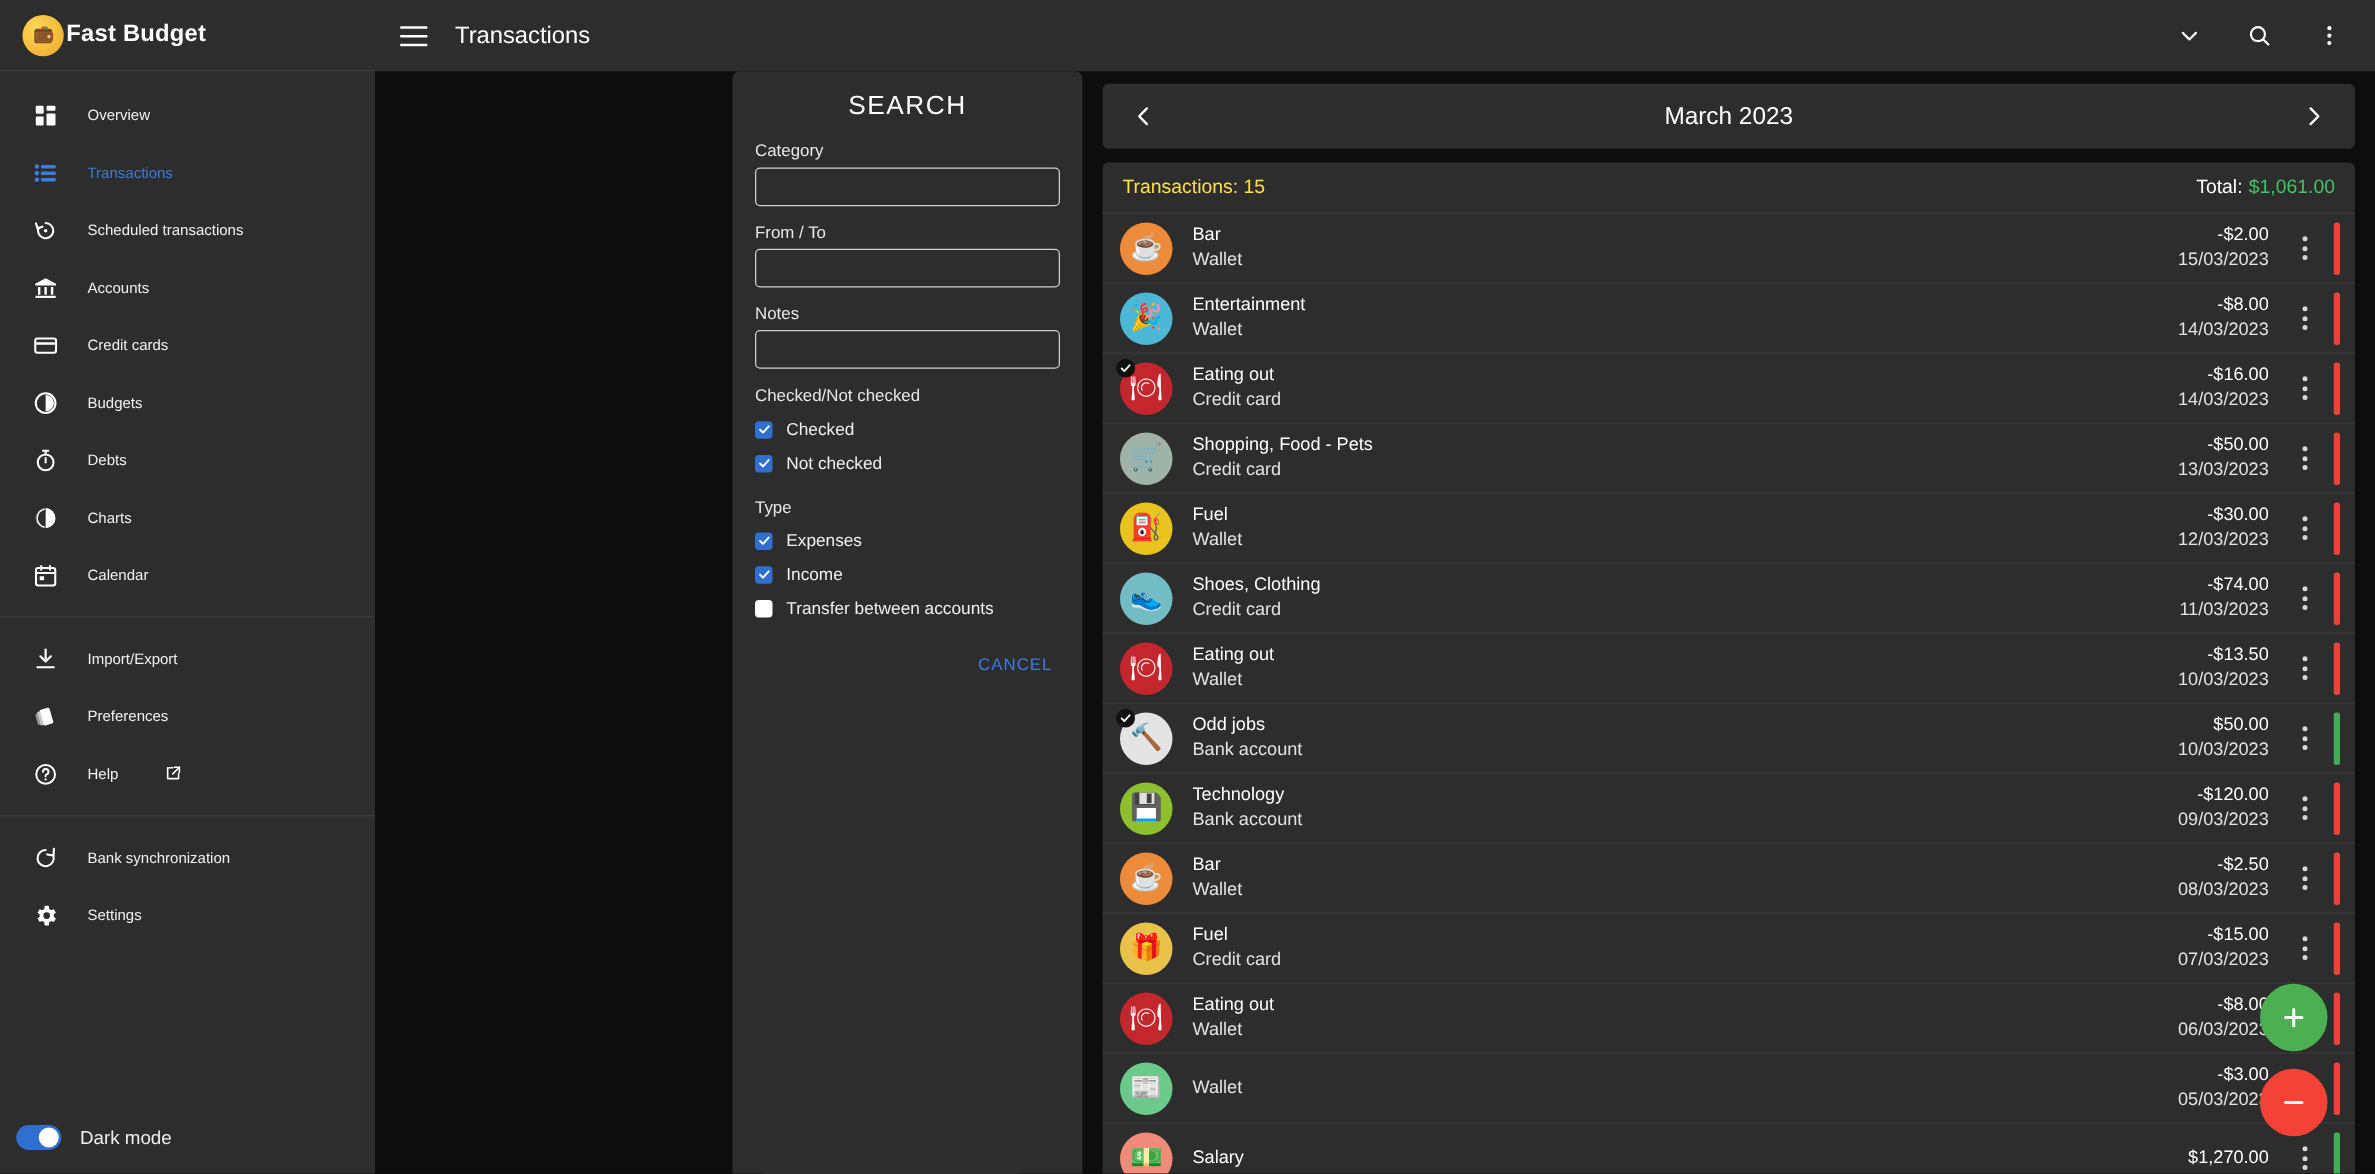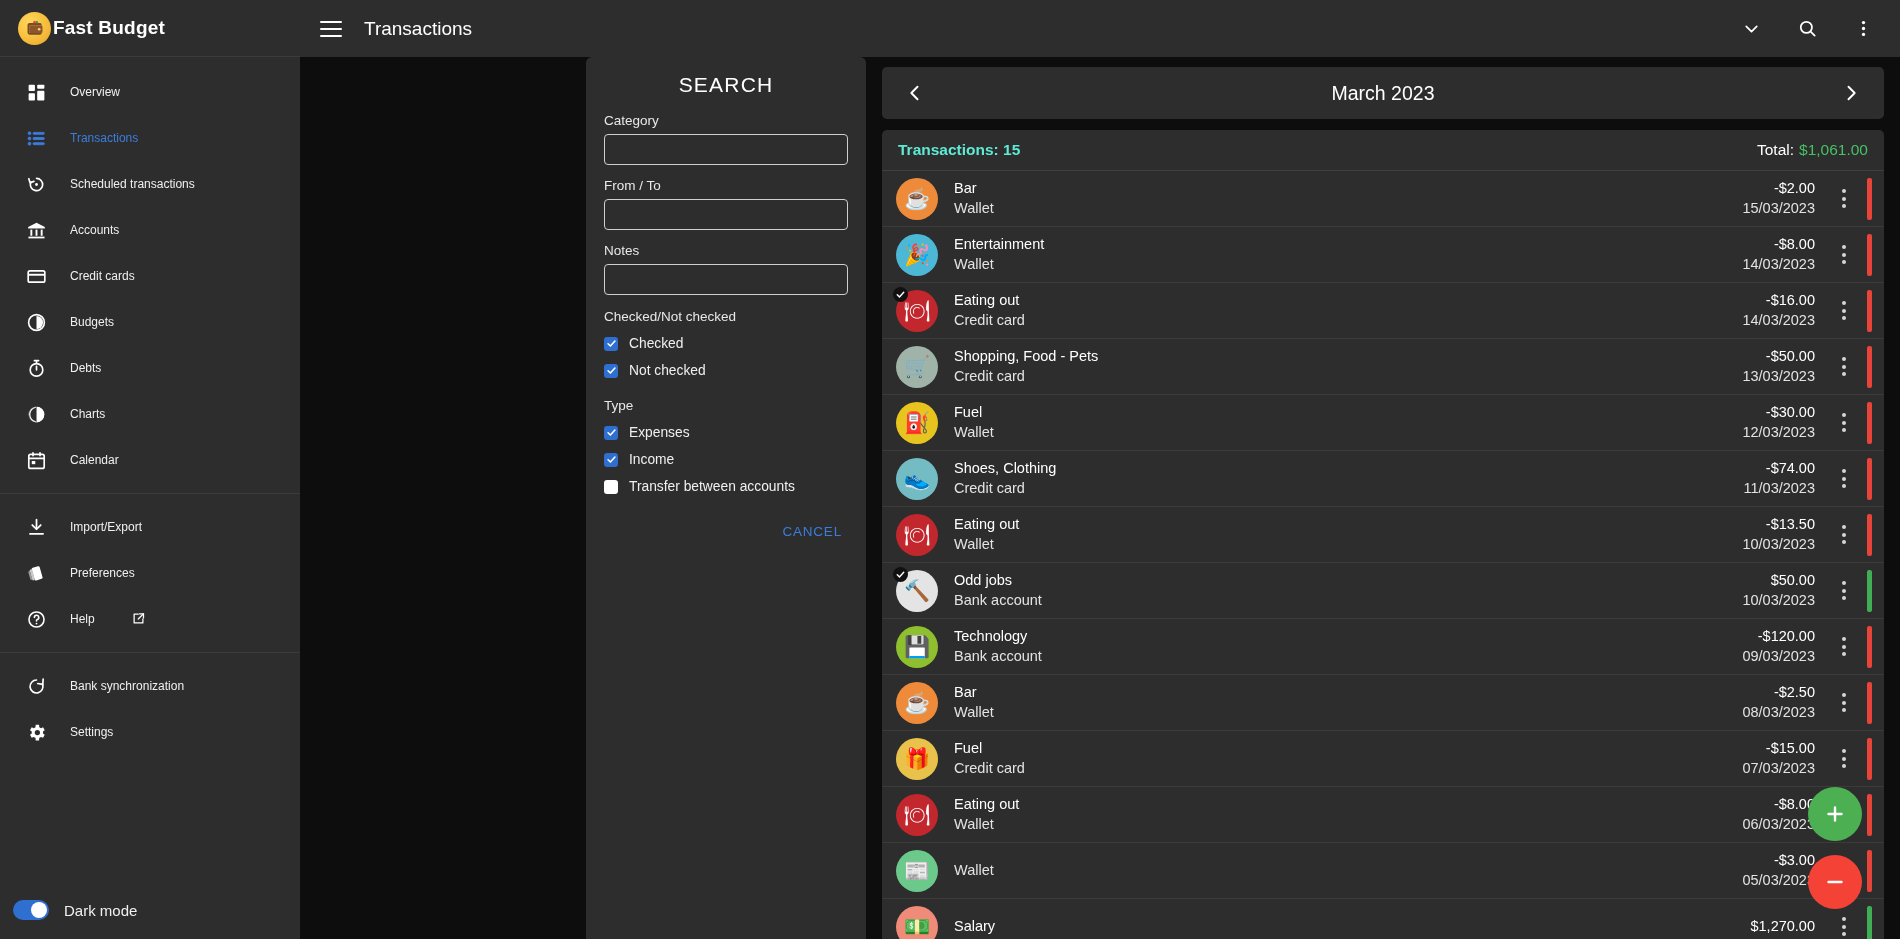--- a/index.html
+++ b/index.html
@@ -115,21 +115,21 @@
   }
   .month-arrow { width: 34px; height: 34px; display: flex; align-items: center; justify-content: center; cursor: pointer; }
   .month-arrow svg { width: 20px; height: 20px; }
   .month-label { flex: 1 1 auto; text-align: center; font-size: 19.5px; }
 
   .tx-panel { flex: 1 1 auto; background: #2d2d2d; border-radius: 5px 5px 0 0; min-height: 0; display: flex; flex-direction: column; overflow: hidden; }
   .tx-summary {
     height: 41px; flex: 0 0 41px; display: flex; align-items: center;
     padding: 0 16px; border-bottom: 1px solid #3f3f3f;
   }
-  .tx-count { font-size: 15.5px; color: #5eead4; font-weight: bold; }
+  .tx-count { font-size: 15.5px; color: #fde047; }
   .tx-summary-spacer { flex: 1 1 auto; }
   .tx-total-label { font-size: 15.5px; color: #ffffff; }
   .tx-total-value { font-size: 15.5px; color: #46c164; margin-left: 5px; }
 
   .tx-list { flex: 1 1 auto; overflow: hidden; }
   .tx-row {
     display: flex; align-items: center; height: 56px; padding: 0 0 0 14px;
     border-bottom: 1px solid #3a3a3a; cursor: pointer; position: relative;
   }
   .tx-ava {

